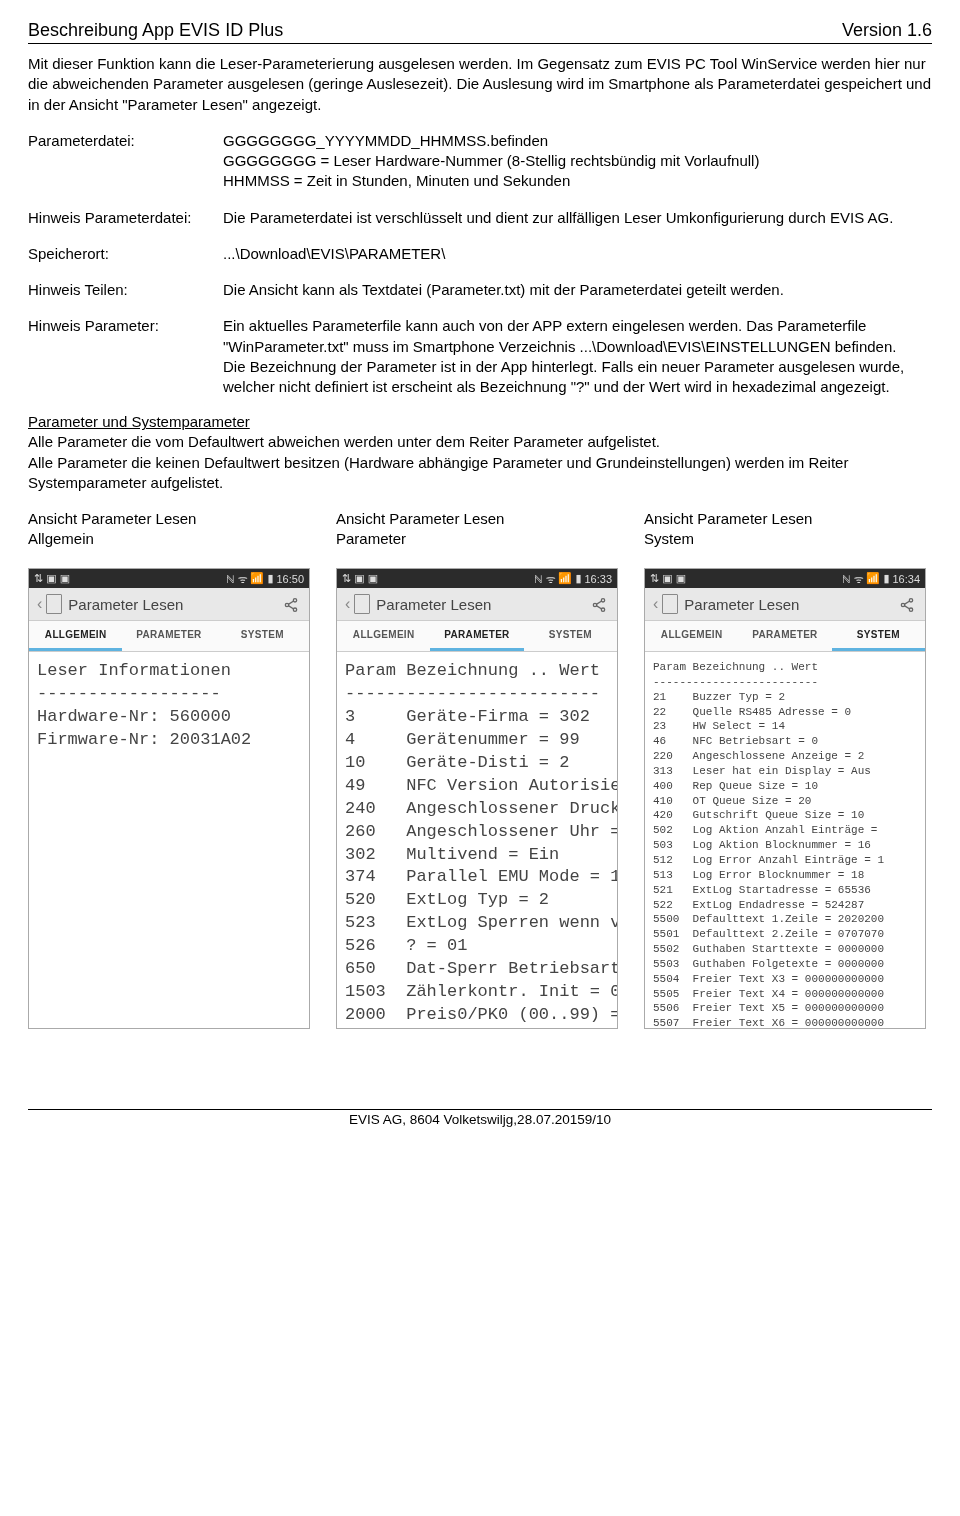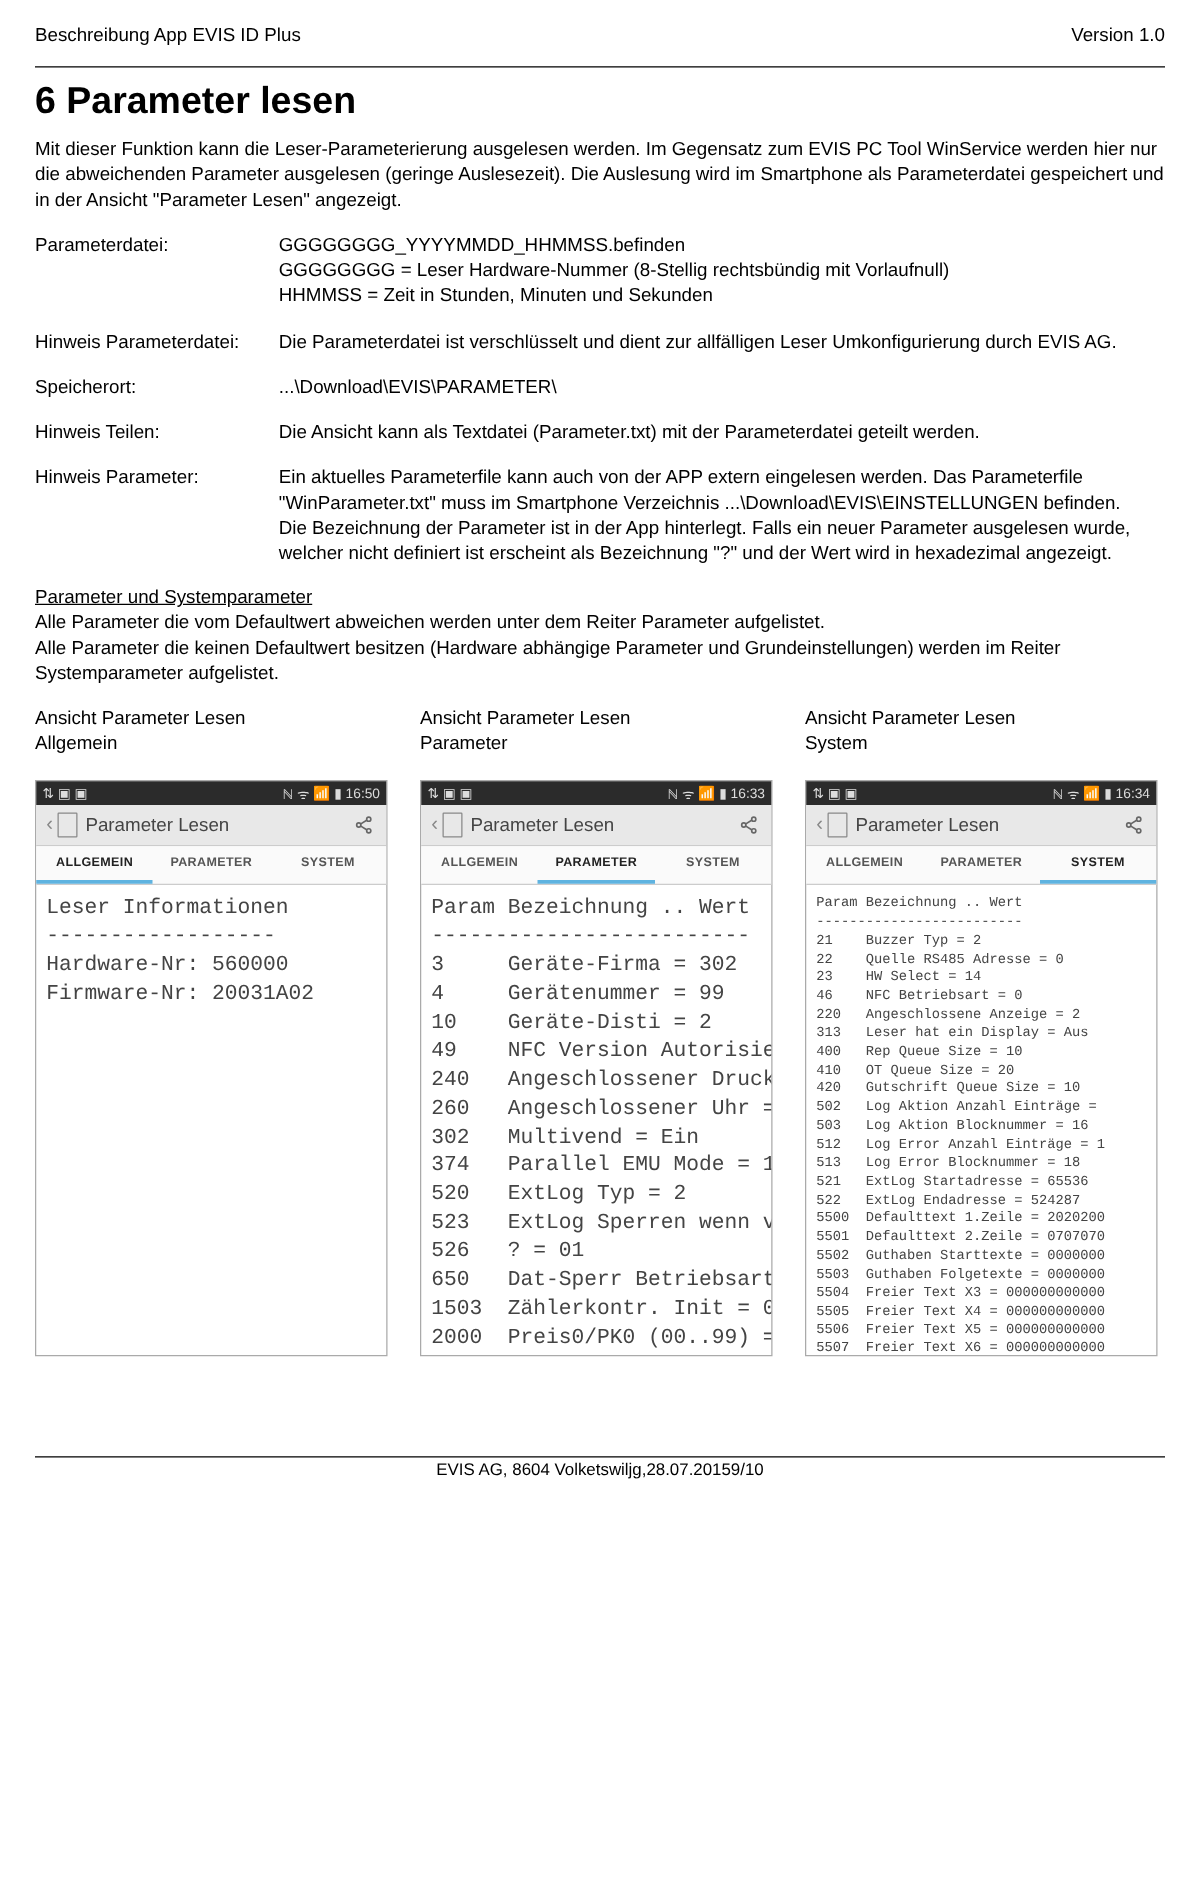--- a/index.html
+++ b/index.html
@@ -1,17 +1,17 @@
 <!DOCTYPE html>
 <html><head>
 <meta charset="utf-8">
 <style>
   body{font-family:Arial,Helvetica,sans-serif;font-size:15px;color:#000;margin:0;padding:0;width:960px}
   .page{padding:20px 28px 10px 28px}
-  .tophdr{border-bottom:1px solid #000;padding-bottom:16px;margin-bottom:10px;display:flex;justify-content:space-between;font-size:15px}
+  .tophdr{border-bottom:1px solid #000;padding-bottom:2px;margin-bottom:10px;display:flex;justify-content:space-between;font-size:18px}
   h1{font-family:Arial;font-size:30px;font-weight:bold;margin:8px 0 12px 0}
   .intro{margin:0 0 16px 0;line-height:1.35}
   .defrow{display:flex;margin-bottom:16px;line-height:1.35}
   .deflabel{width:195px;flex-shrink:0}
   .defval{flex:1}
   .subhead{text-decoration:underline;margin-bottom:2px}
   .aftersub{margin:0 0 16px 0;line-height:1.35}
   .shots{display:flex;gap:20px;margin-top:10px}
   .shotcol{flex:1}
   .shotcol .caption{margin-bottom:20px;line-height:1.3}
@@ -31,24 +31,23 @@
   .content.sys{font-size:11px}
   .footer{border-top:1px solid #000;margin:70px 28px 0;padding-top:2px;display:flex;justify-content:center;font-size:13.5px}
   svg{display:inline-block;vertical-align:middle}
 </style>
 </head>
 <body>
 
 <div class="page">
   <div class="tophdr">
     <span>Beschreibung App EVIS ID Plus</span>
-    <span>Version 1.0</span>
-  </div>
-
-  <h1>6 Parameter lesen</h1>
+    <span>Version 1.6</span>
+  </div>
+
   <p class="intro">Mit dieser Funktion kann die Leser-Parameterierung ausgelesen werden. Im Gegensatz zum EVIS PC Tool WinService werden hier nur die abweichenden Parameter ausgelesen (geringe Auslesezeit). Die Auslesung wird im Smartphone als Parameterdatei gespeichert und in der Ansicht "Parameter Lesen" angezeigt.</p>
 
   <div class="defrow">
     <div class="deflabel">Parameterdatei:</div>
     <div class="defval">
       <div>GGGGGGGG_YYYYMMDD_HHMMSS.befinden</div>
       <div>GGGGGGGG = Leser Hardware-Nummer (8-Stellig rechtsbündig mit Vorlaufnull)</div>
       <div>HHMMSS = Zeit in Stunden, Minuten und Sekunden</div>
     </div>
   </div>

